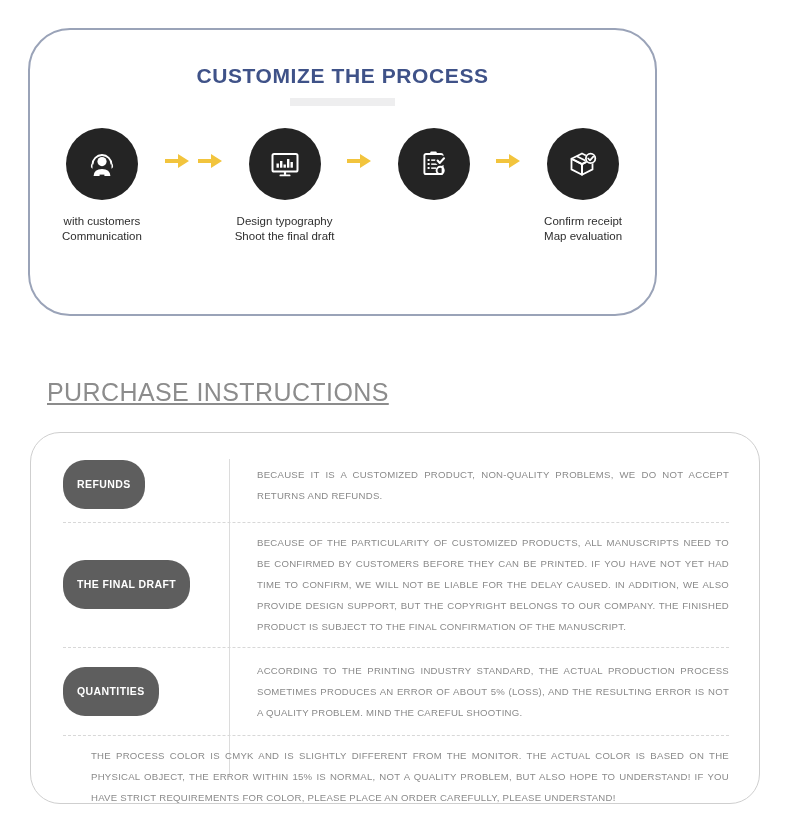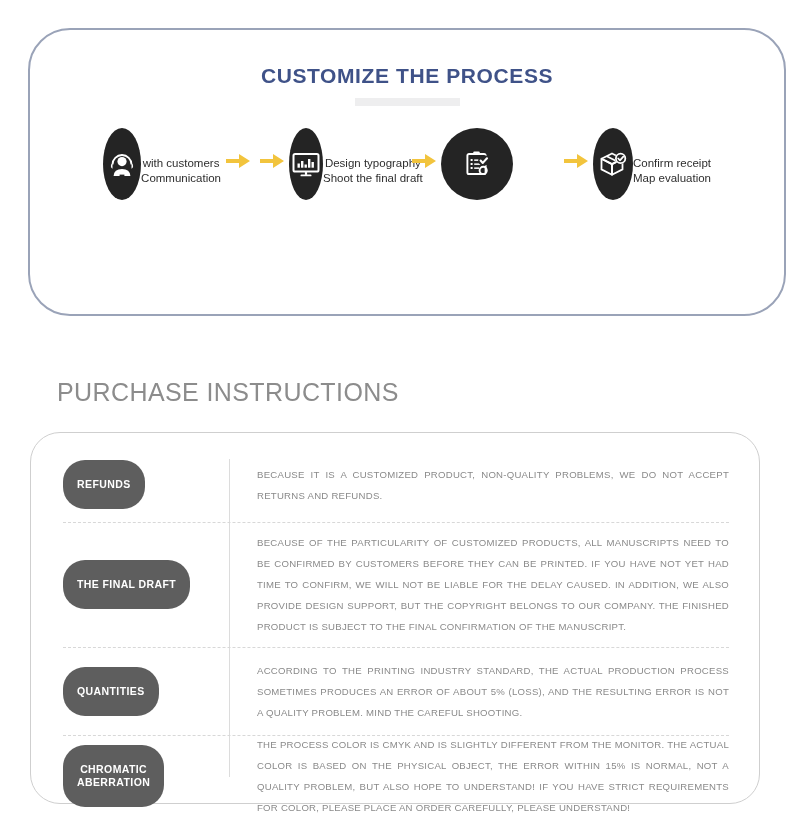--- a/index.html
+++ b/index.html
@@ -9,21 +9,21 @@
     font-family: "Liberation Sans", sans-serif;
     color: #333;
     overflow: hidden;
   }
   .page { position: relative; width: 790px; height: 822px; }
 
   
   .process-card {
     position: absolute;
     left: 28px; top: 28px;
-    width: 758px; height: 288px;
+    width: 629px; height: 288px;
     border: 2px solid #9aa3b8;
     border-radius: 42px;
     background: #fff;
   }
   .process-title {
     margin-top: 34px;
     text-align: center;
     font-size: 21px;
     font-weight: bold;
     letter-spacing: 0.6px;
@@ -38,21 +38,21 @@
   .steps {
     display: flex;
     align-items: flex-start;
     justify-content: center;
     margin-top: 22px;
     padding: 0 14px;
   }
   .step {
     width: 118px;
     display: flex;
-    flex-direction: row;
+    flex-direction: column;
     align-items: center;
   }
   .circle {
     width: 72px; height: 72px;
     border-radius: 50%;
     background: #242424;
     display: flex;
     align-items: center;
     justify-content: center;
   }
@@ -70,24 +70,25 @@
     display: flex;
     align-items: center;
     justify-content: center;
     margin-top: 26px;
   }
   .arrow svg { display: block; }
 
   
   .purchase-heading {
     position: absolute;
-    left: 57px; top: 378px;
+    left: 47px; top: 378px;
     font-size: 25px;
     color: #8c8c8c;
     letter-spacing: 0.4px;
+    text-decoration: underline;
   }
   .notes-card {
     position: absolute;
     left: 30px; top: 432px;
     width: 730px; height: 372px;
     border: 1px solid #cfcfcf;
     border-radius: 30px;
     background: #fff;
   }
   .notes-inner {
@@ -302,26 +303,20 @@
       <div class="note-row row-quantities">
         <div class="badge-cell">
           <span class="badge">QUANTITIES</span>
         </div>
         <div class="body-cell">
           <p class="note-text">ACCORDING TO THE PRINTING INDUSTRY STANDARD, THE ACTUAL PRODUCTION PROCESS SOMETIMES PRODUCES AN ERROR OF ABOUT 5% (LOSS), AND THE RESULTING ERROR IS NOT A QUALITY PROBLEM. MIND THE CAREFUL SHOOTING.</p>
         </div>
       </div>
 
       <div class="note-row row-chromatic">
-        <div class="badge-cell">
-          <span class="badge">
-            <span>CHROMATIC</span><br>
-            <span>ABERRATION</span>
-          </span>
-        </div>
         <div class="body-cell">
           <p class="note-text">THE PROCESS COLOR IS CMYK AND IS SLIGHTLY DIFFERENT FROM THE MONITOR. THE ACTUAL COLOR IS BASED ON THE PHYSICAL OBJECT, THE ERROR WITHIN 15% IS NORMAL, NOT A QUALITY PROBLEM, BUT ALSO HOPE TO UNDERSTAND! IF YOU HAVE STRICT REQUIREMENTS FOR COLOR, PLEASE PLACE AN ORDER CAREFULLY, PLEASE UNDERSTAND!</p>
         </div>
       </div>
 
     </div>
   </div>
 
 </div>
 

